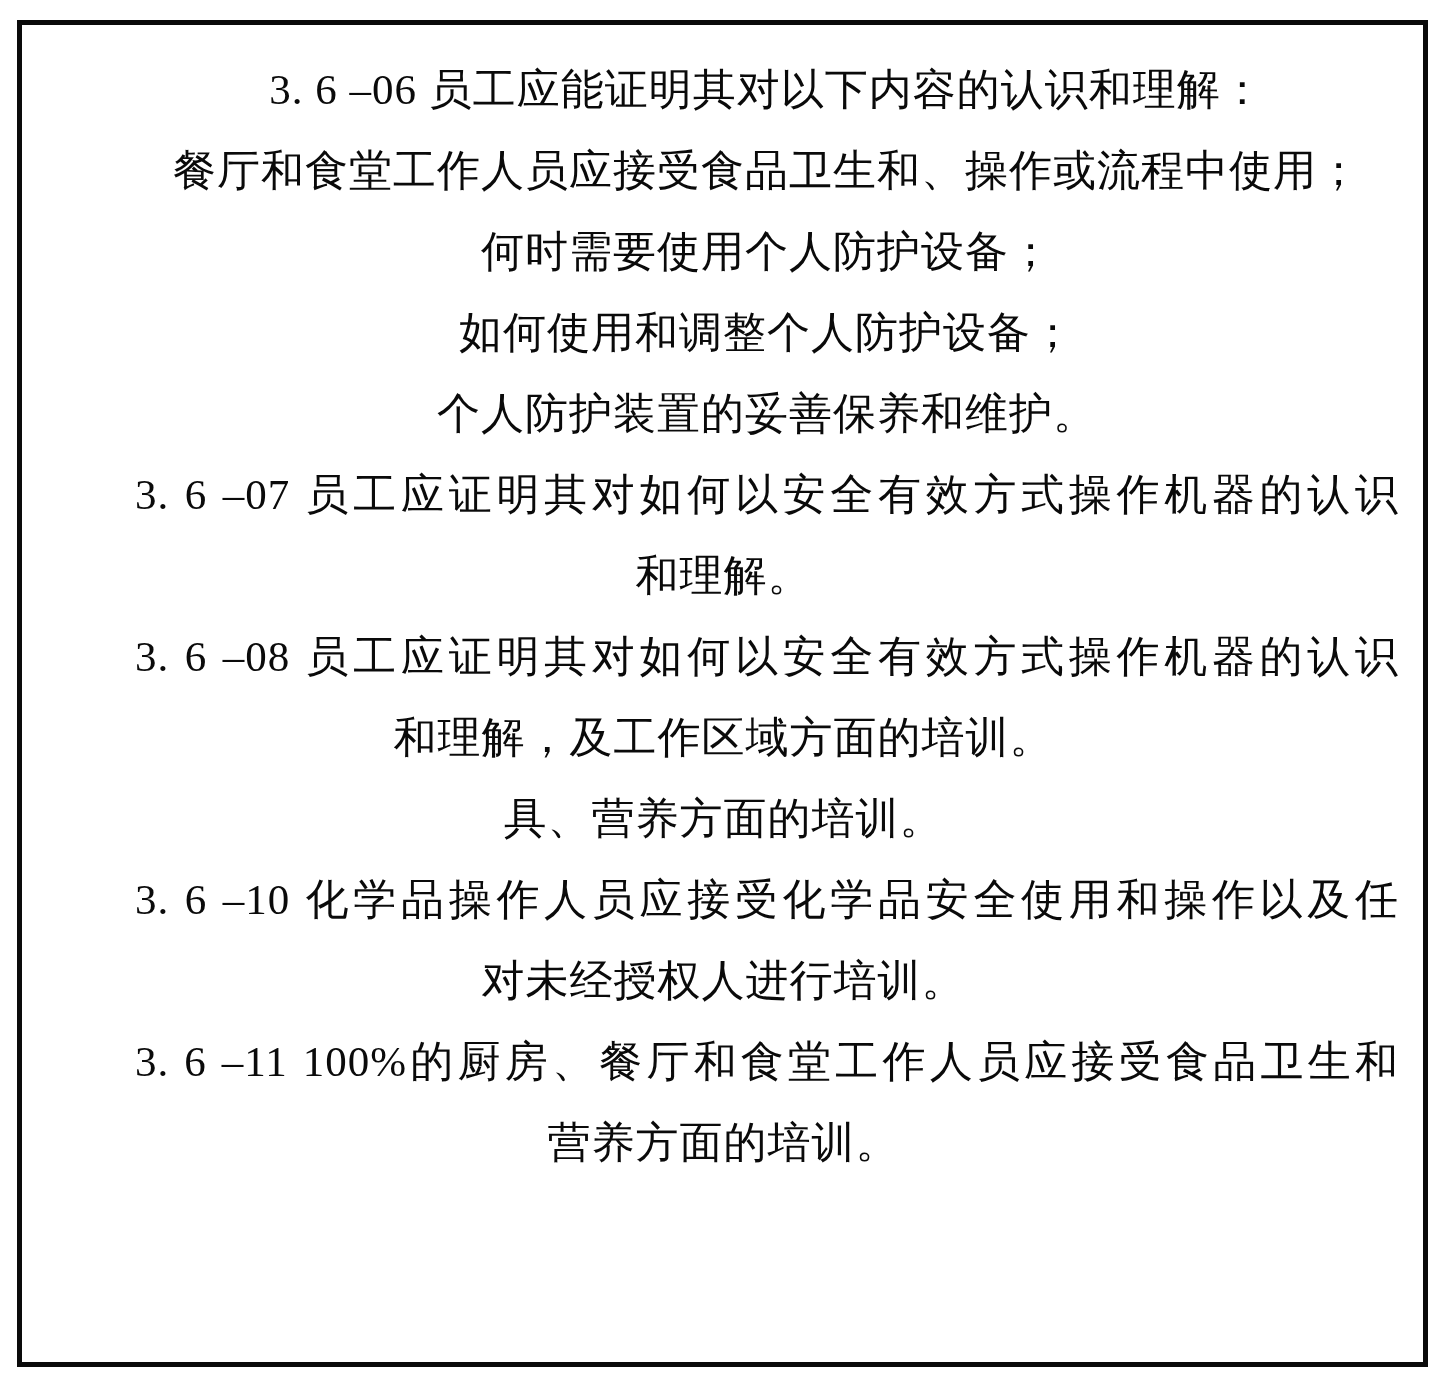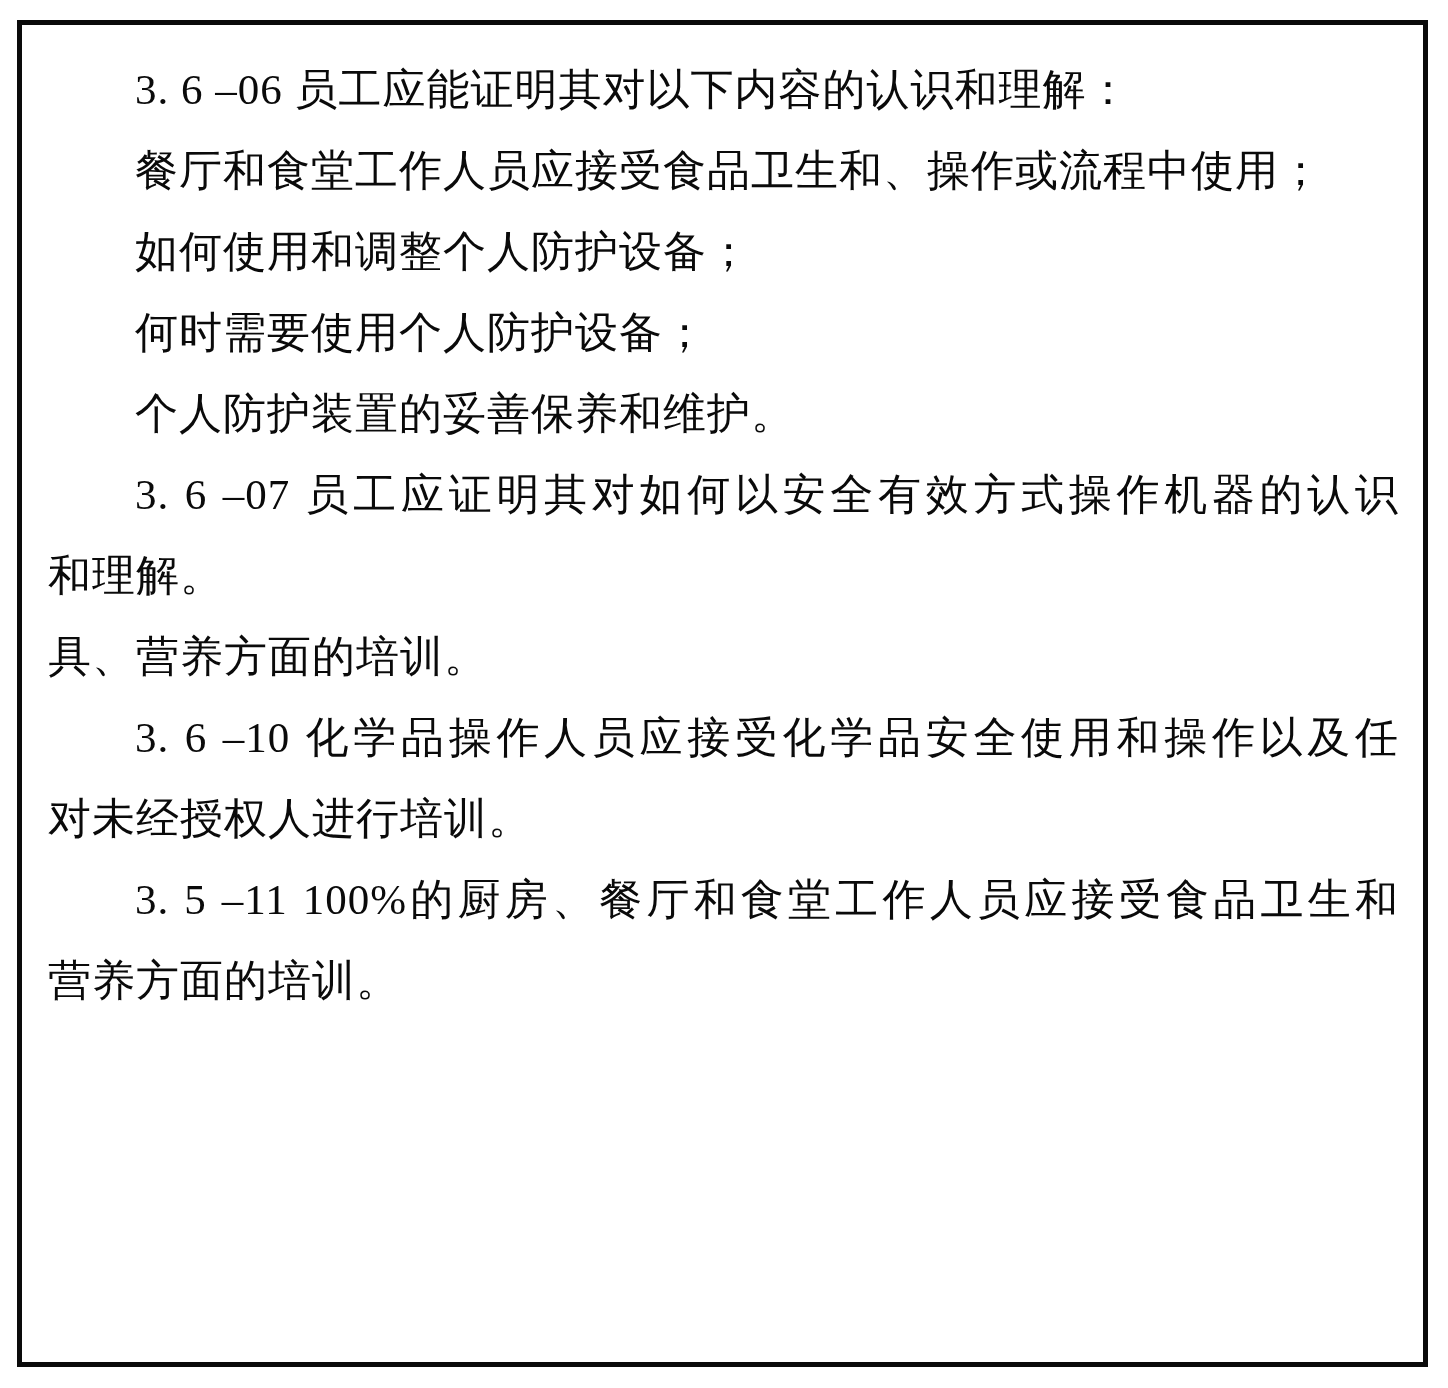--- a/index.html
+++ b/index.html
@@ -26,21 +26,21 @@
     margin: 0;
     padding: 0;
   }
   .line {
     font-size: 43px;
     line-height: 81px;
     height: 81px;
     color: var(--ink, #0a0a0a);
     letter-spacing: 1px;
     white-space: nowrap;
-    text-align: left;
+    text-align: center;
   }
   .line.indent {
     padding-left: 87px;
   }
   
   .line.fill {
     white-space: normal;
     text-align: justify;
     text-align-last: justify;
     text-justify: inter-character;
@@ -53,45 +53,49 @@
 
   <div class="para">
     <div class="line indent">3. 6 –06 员工应能证明其对以下内容的认识和理解：</div>
   </div>
 
   <div class="para">
     <div class="line indent">餐厅和食堂工作人员应接受食品卫生和、操作或流程中使用；</div>
   </div>
 
   <div class="para">
-    <div class="line indent">如何使用和调整个人防护设备；</div>
+    <div class="line indent">何时需要使用个人防护设备；</div>
   </div>
 
   <div class="para">
-    <div class="line indent">何时需要使用个人防护设备；</div>
+    <div class="line indent">如何使用和调整个人防护设备；</div>
   </div>
 
 
   <div class="para">
     <div class="line indent">个人防护装置的妥善保养和维护。</div>
   </div>
 
   <div class="para">
     <div class="line indent fill">3. 6 –07 员工应证明其对如何以安全有效方式操作机器的认识</div>
     <div class="line">和理解。</div>
   </div>
 
+  <div class="para">
+    <div class="line indent fill">3. 6 –08 员工应证明其对如何以安全有效方式操作机器的认识</div>
+    <div class="line">和理解，及工作区域方面的培训。</div>
+  </div>
 
   <div class="para">
     <div class="line">具、营养方面的培训。</div>
   </div>
 
   <div class="para">
     <div class="line indent fill">3. 6 –10 化学品操作人员应接受化学品安全使用和操作以及任</div>
     <div class="line">对未经授权人进行培训。</div>
   </div>
 
   <div class="para">
-    <div class="line indent fill">3. 5 –11 100%的厨房、餐厅和食堂工作人员应接受食品卫生和</div>
+    <div class="line indent fill">3. 6 –11 100%的厨房、餐厅和食堂工作人员应接受食品卫生和</div>
     <div class="line">营养方面的培训。</div>
   </div>
 
 </div>
 
 </body></html>

